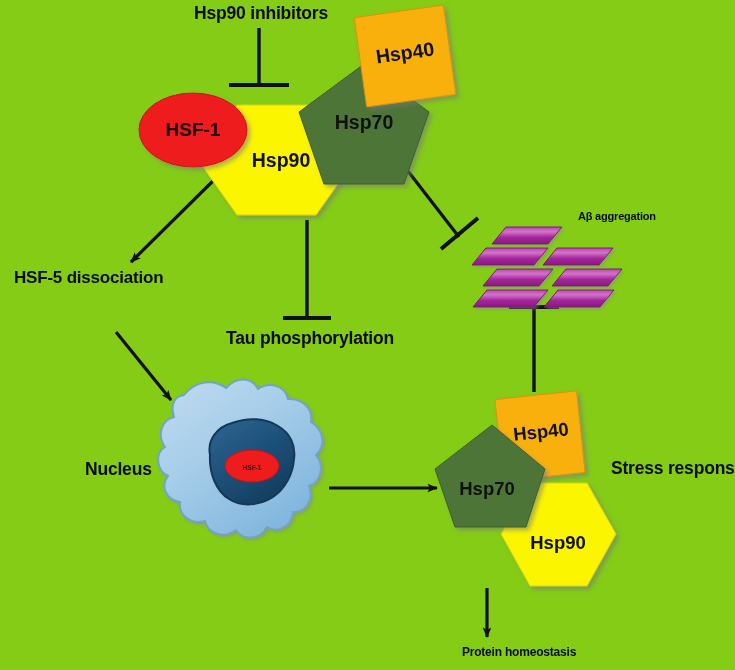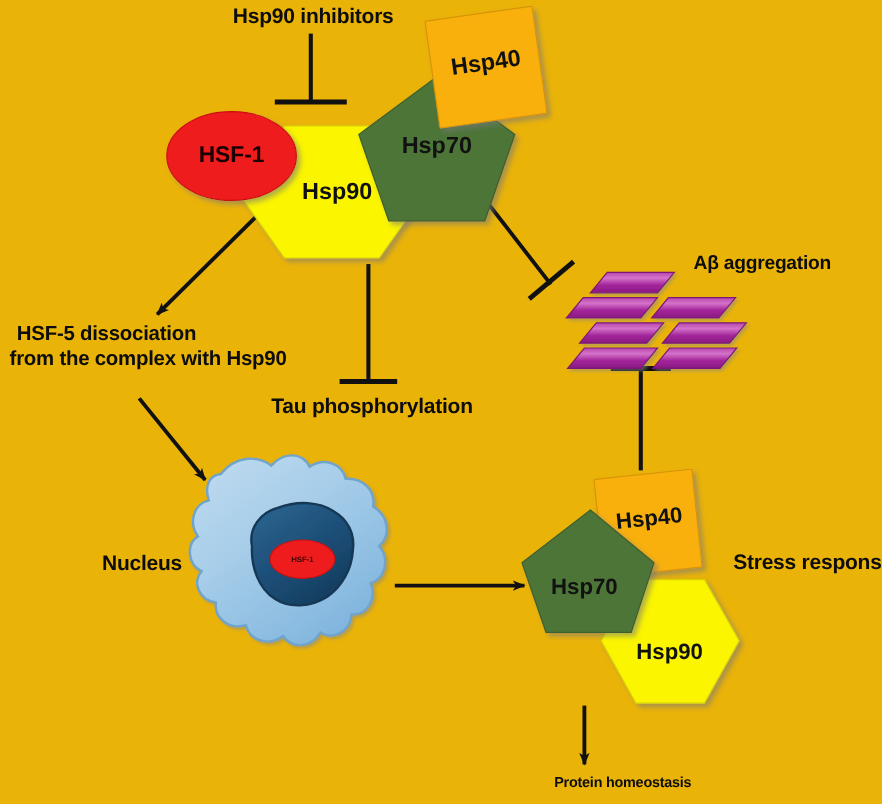--- a/index.html
+++ b/index.html
@@ -8,21 +8,21 @@
     padding: 0;
     background: #ffffff;
   }
   body {
     font-family: "Liberation Sans", sans-serif;
   }
   #diagram-root {
     position: relative;
     width: 735px;
     height: 670px;
-    background: #eab308;
+    background: #84cc16;
     overflow: hidden;
   }
   #vector-layer {
     position: absolute;
     left: 0;
     top: 0;
     width: 735px;
     height: 670px;
   }
   .lbl {
@@ -52,21 +52,21 @@
   .t-hsp70-top    { font-size: 19.5px; }
   .t-hsp40-top    { font-size: 19.5px; transform: translate(-50%, -50%) rotate(-8deg); }
   .t-hsf1-top     { font-size: 19px;   color: #1a0000; }
   .t-hsp70-bot    { font-size: 18.5px; }
   .t-hsp40-bot    { font-size: 18.5px; transform: translate(-50%, -50%) rotate(-6deg); }
   .t-hsp90-bot    { font-size: 18.5px; }
   .t-hsf1-nuc     { font-size: 6.5px;  color: #3a0505; letter-spacing: 0px; }
   .txt-inhibitors { font-size: 17.5px; }
   .txt-dissoc     { font-size: 17px; }
   .txt-tau        { font-size: 17.5px; }
-  .txt-abeta      { font-size: 16px; }
+  .txt-abeta      { font-size: 11px; }
   .txt-nucleus    { font-size: 17.5px; }
   .txt-stress     { font-size: 17.5px; }
   .txt-homeo      { font-size: 12px; }
 </style>
 </head>
 <body>
 
 <div id="diagram-root">
 
   <svg id="vector-layer" viewBox="0 0 735 670">
@@ -188,21 +188,20 @@
     <g filter="url(#softShadow)">
       <polygon points="492,425 545,469 526,527 455,527 435,469" fill="#4d7538" stroke="#3e5f2d" stroke-width="1"></polygon>
     </g>
 
   </svg>
 
   <div class="lbl lbl-center txt-inhibitors" style="left:261px; top:3px;">Hsp90 inhibitors</div>
 
   <div class="lbl txt-dissoc" style="left:14px; top:268px;">HSF-5 dissociation</div>
 
-  <div class="lbl txt-dissoc" style="left:8px; top:289px;">from the complex with Hsp90</div>
 
   <div class="lbl lbl-center txt-tau" style="left:310px; top:328px;">Tau phosphorylation</div>
 
   <div class="lbl txt-abeta" style="left:578px; top:210px;">Aβ aggregation</div>
 
   <div class="lbl txt-nucleus" style="left:85px; top:423px;margin-top:36px;">Nucleus</div>
 
   <div class="lbl txt-stress" style="left:611px; top:458px;">Stress response</div>
 
   <div class="lbl lbl-center txt-homeo" style="left:519px; top:645px;">Protein homeostasis</div>

